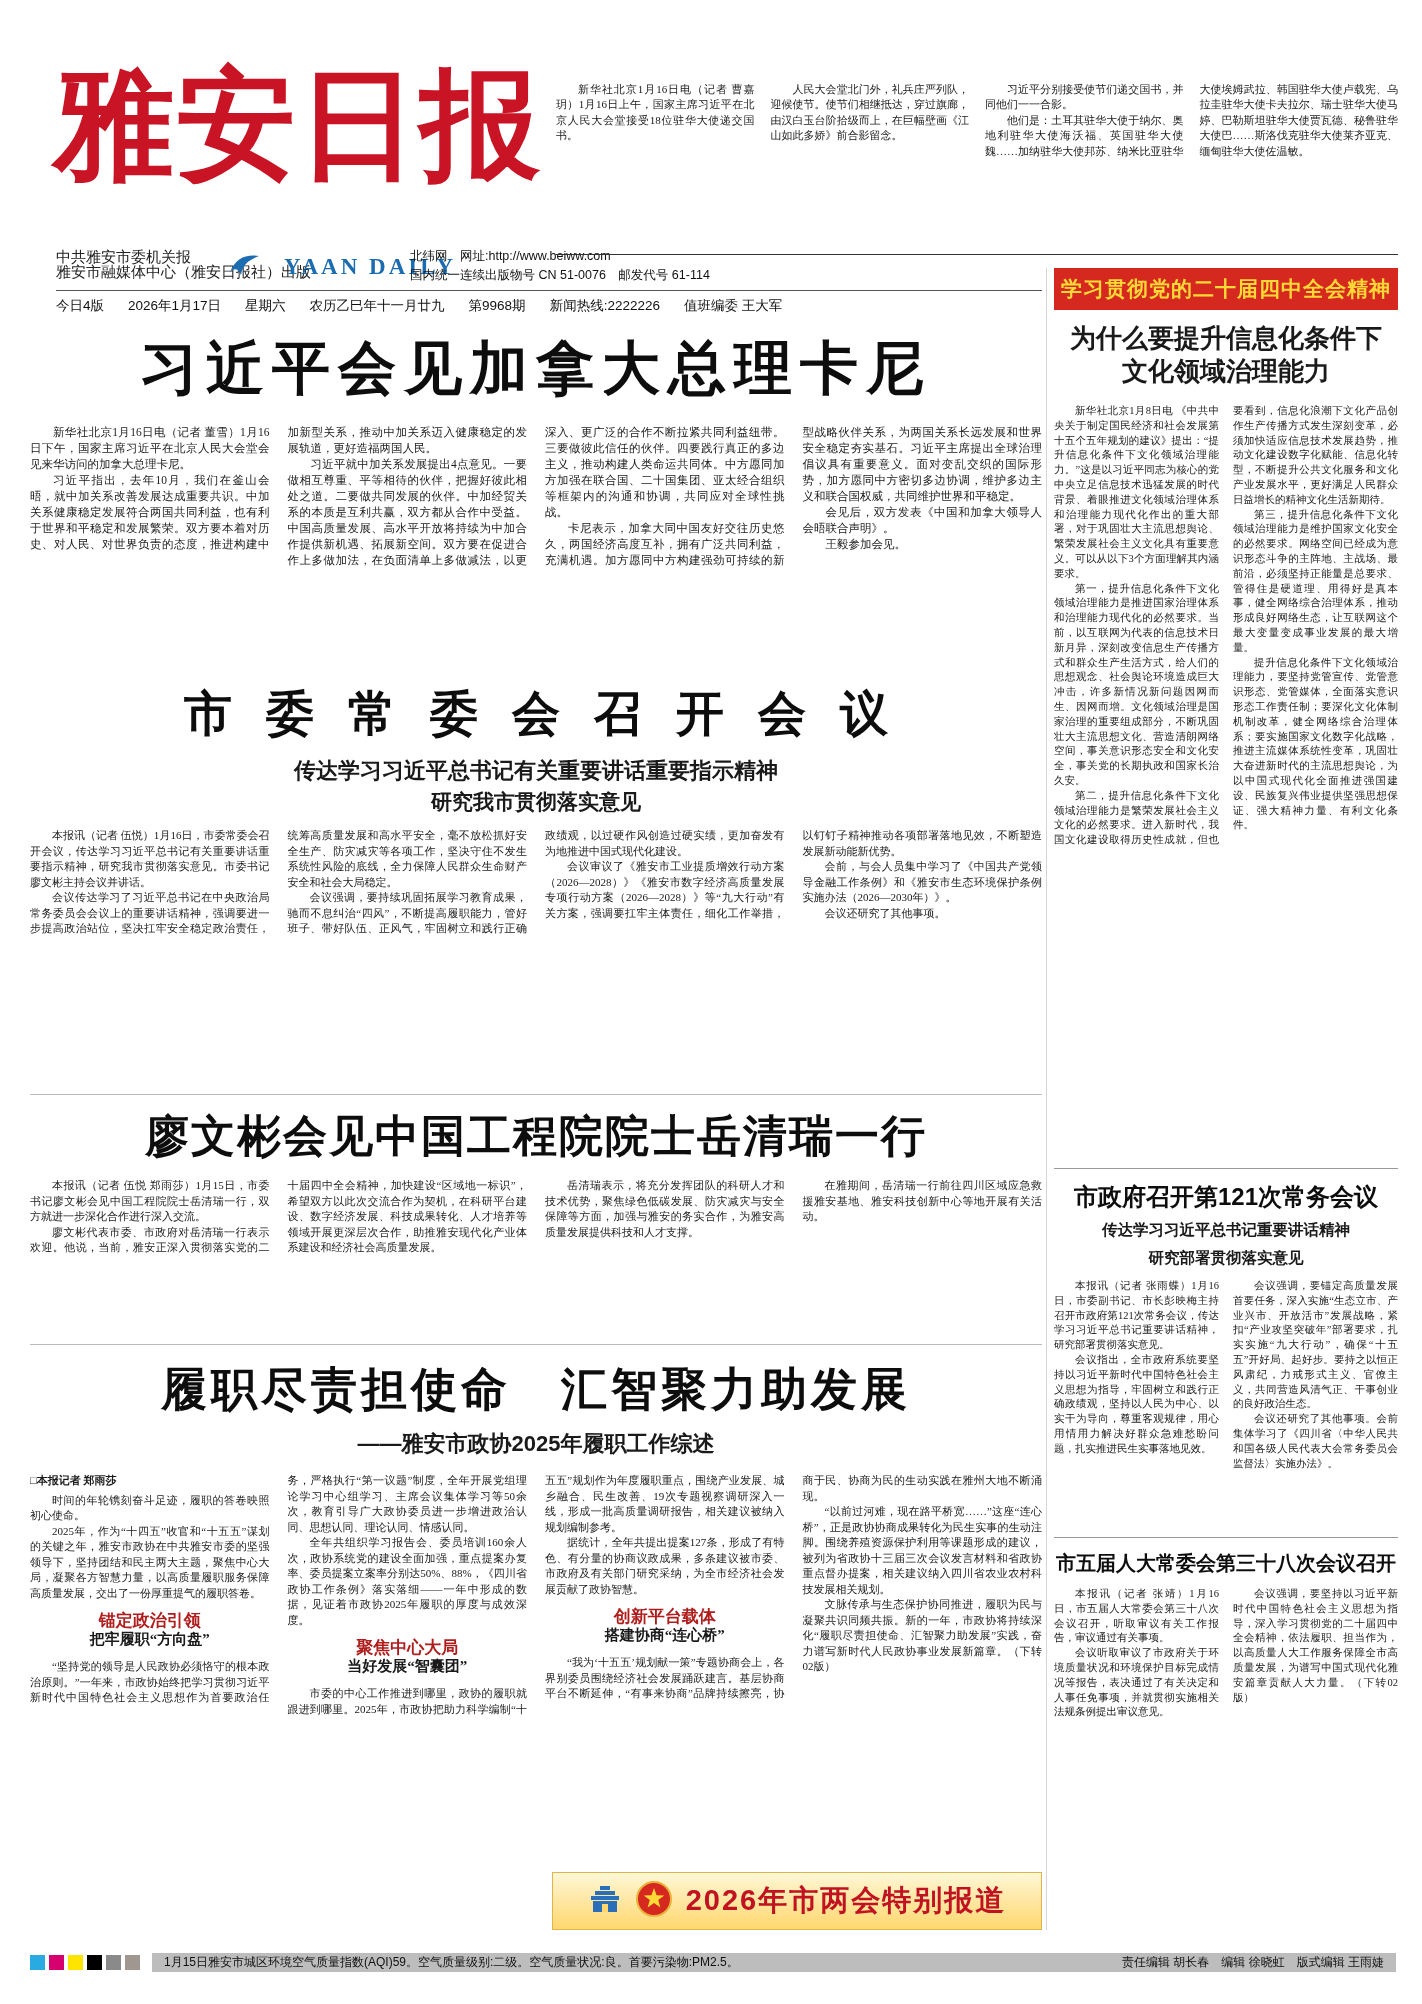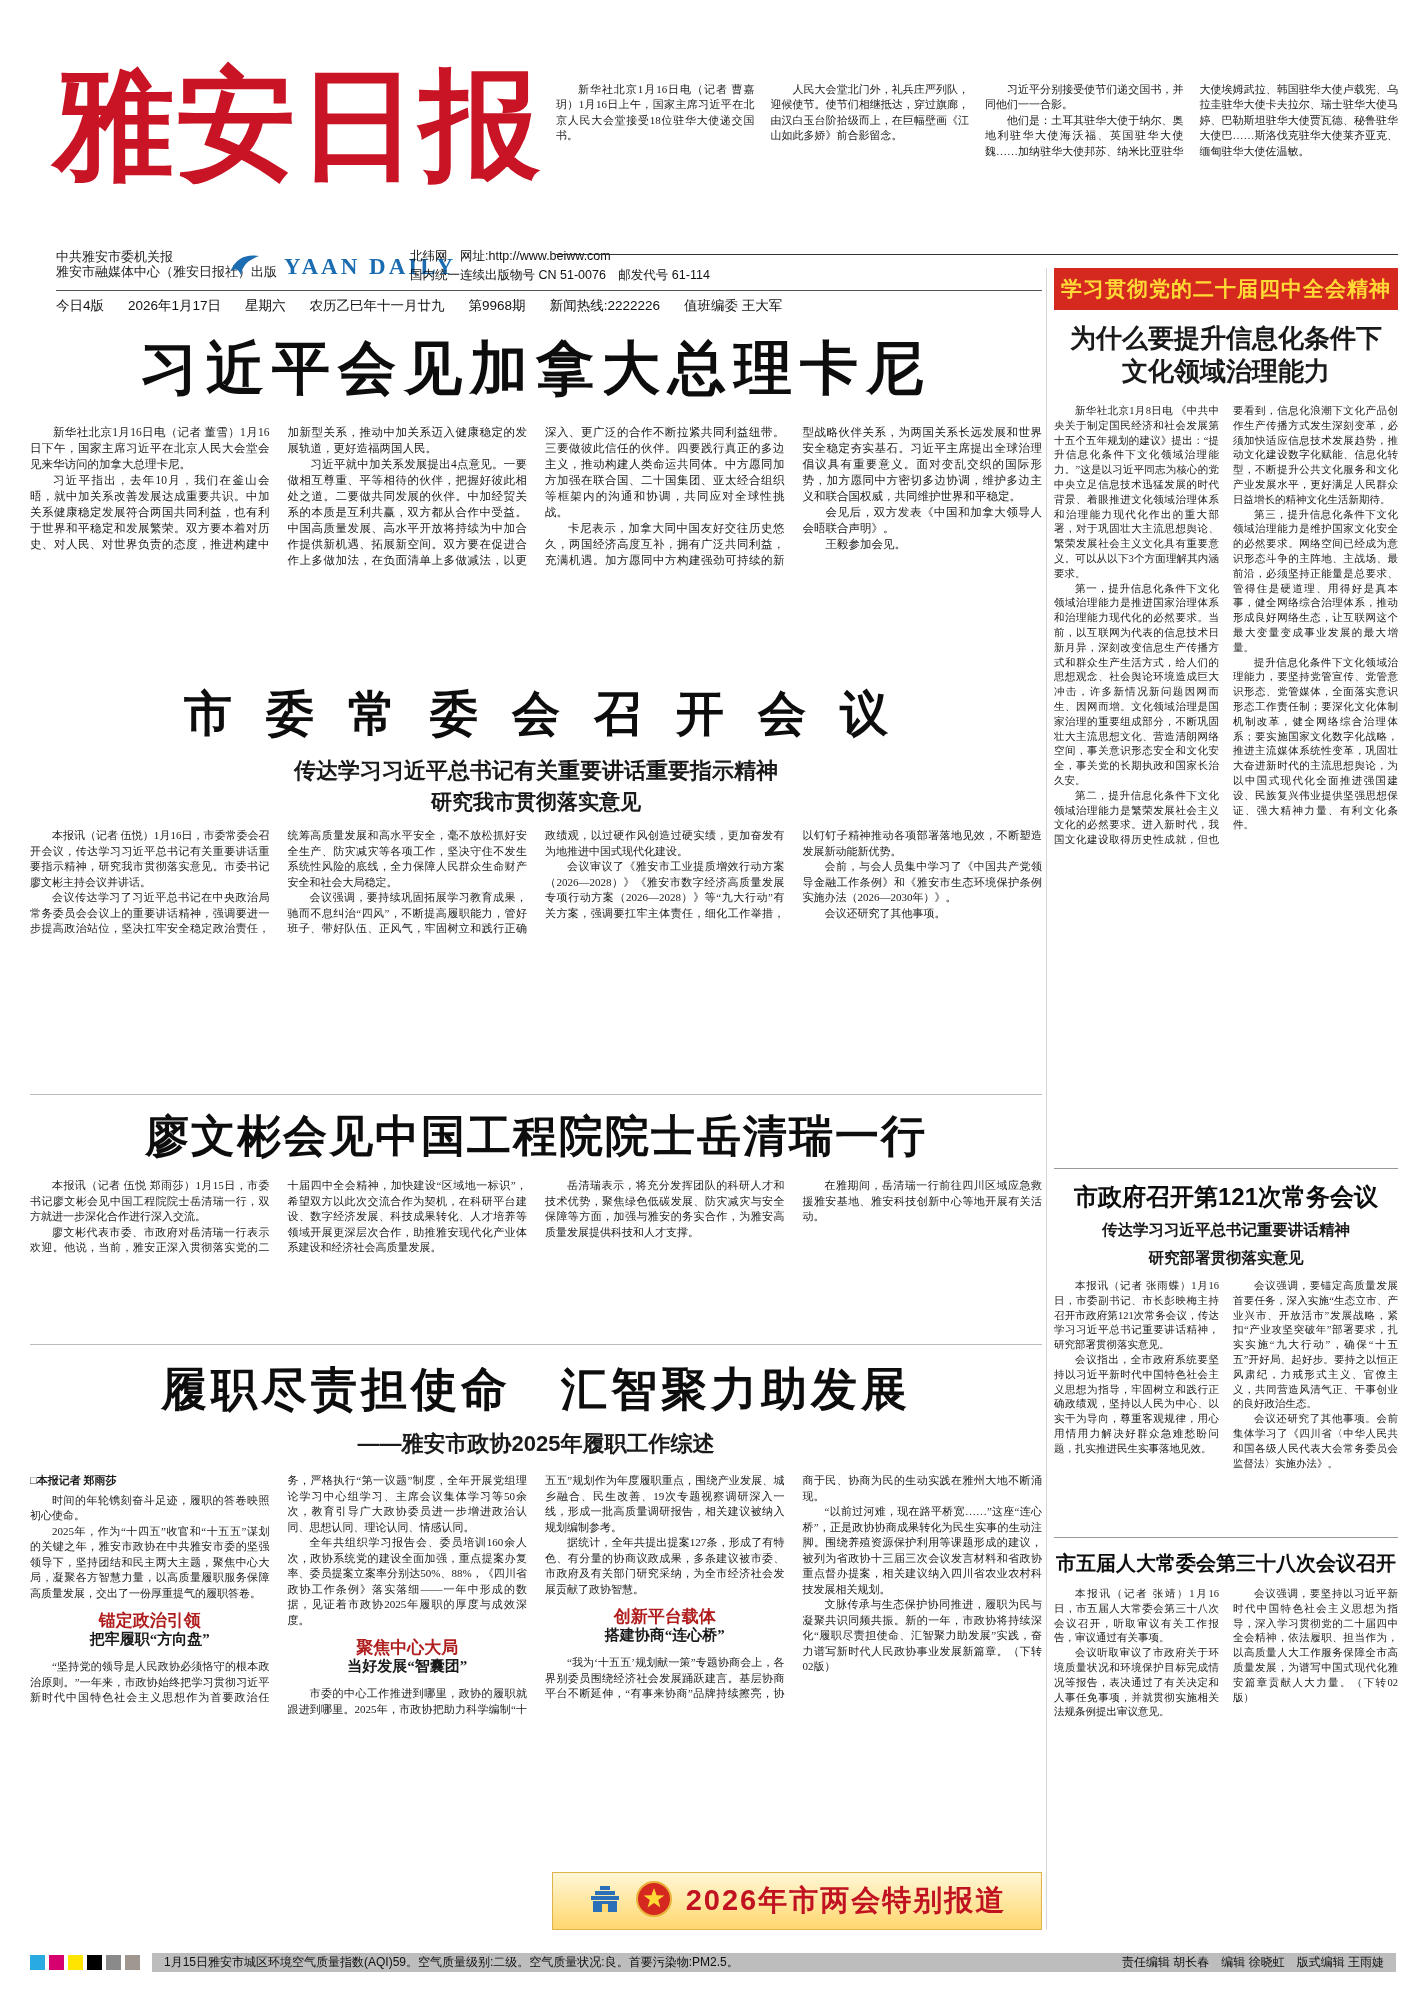--- a/index.html
+++ b/index.html
@@ -7,22 +7,22 @@
         font-family:"Liberation Serif",serif;color:#1a1a1a;overflow:hidden;}
   .hd{font-family:"Liberation Sans",sans-serif;font-weight:900;color:#0d0d0d;}
   p{margin:0;}
   .para{text-indent:2em;margin:0;}
   .jbody{text-align:justify;overflow:hidden;}
 
   
   .masthead-title{position:absolute;left:51px;top:16px;width:494px;height:222px;
     color:#c81425;font-family:"DejaVu Serif",serif;font-weight:bold;font-size:120px;
     line-height:216px;text-align:center;letter-spacing:2px;}
-  .org-lines{position:absolute;left:56px;top:250px;font-size:13px;line-height:15px;
-    font-family:Liberation Mono, monospace;color:#222;}
+  .org-lines{position:absolute;left:56px;top:250px;font-size:15px;line-height:15px;
+    font-family:Liberation Serif, serif;color:#222;}
   .logo{position:absolute;left:228px;top:252px;display:flex;align-items:center;gap:24px;}
   .logo-text{color:#1b6cb0;font-weight:bold;font-size:23px;letter-spacing:3px;
     font-family:"Liberation Serif",serif;}
   .net-lines{position:absolute;left:410px;top:247px;font-size:12.5px;line-height:19px;
     font-family:"Liberation Sans",sans-serif;color:#111;}
   .rule-a{position:absolute;left:56px;top:290px;width:986px;border-top:1px solid #555;}
   .date-row{position:absolute;left:56px;top:297px;width:986px;display:flex;gap:24px;
     font-size:13.5px;font-family:"Liberation Sans",sans-serif;color:#111;white-space:nowrap;}
 
   

